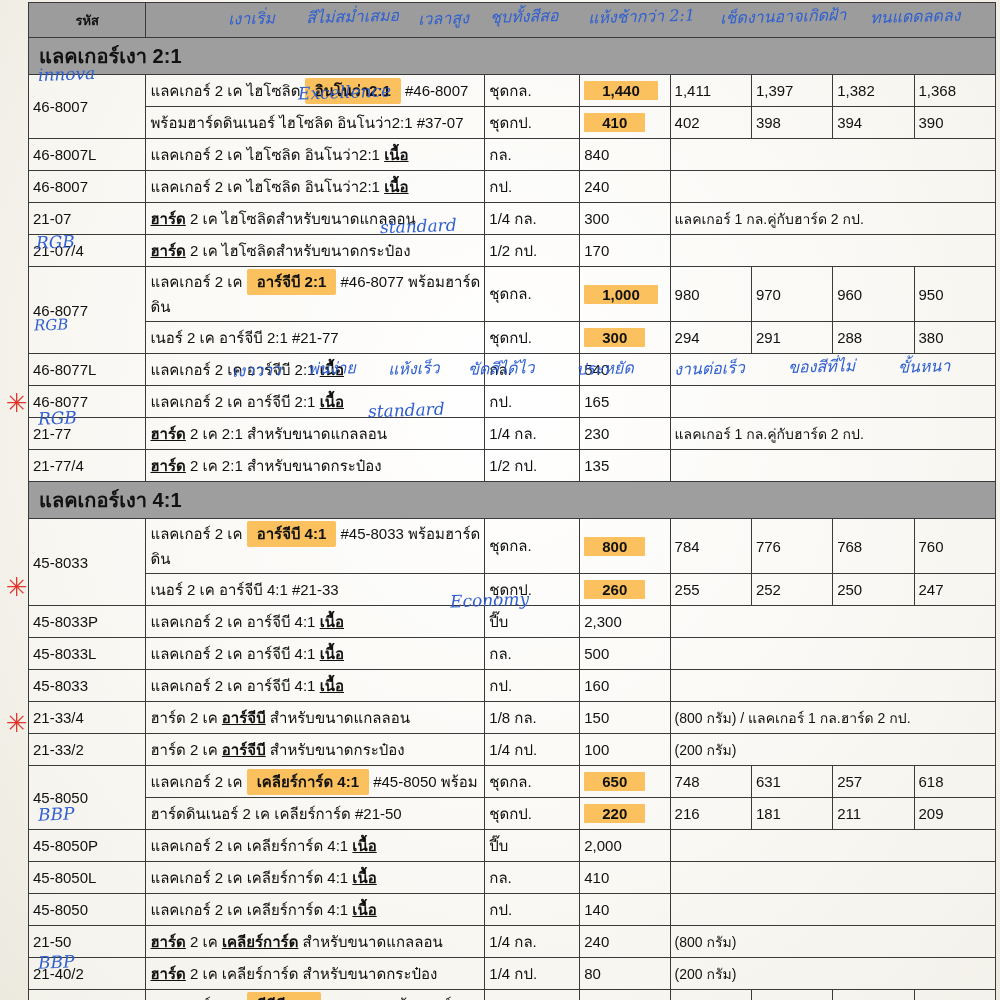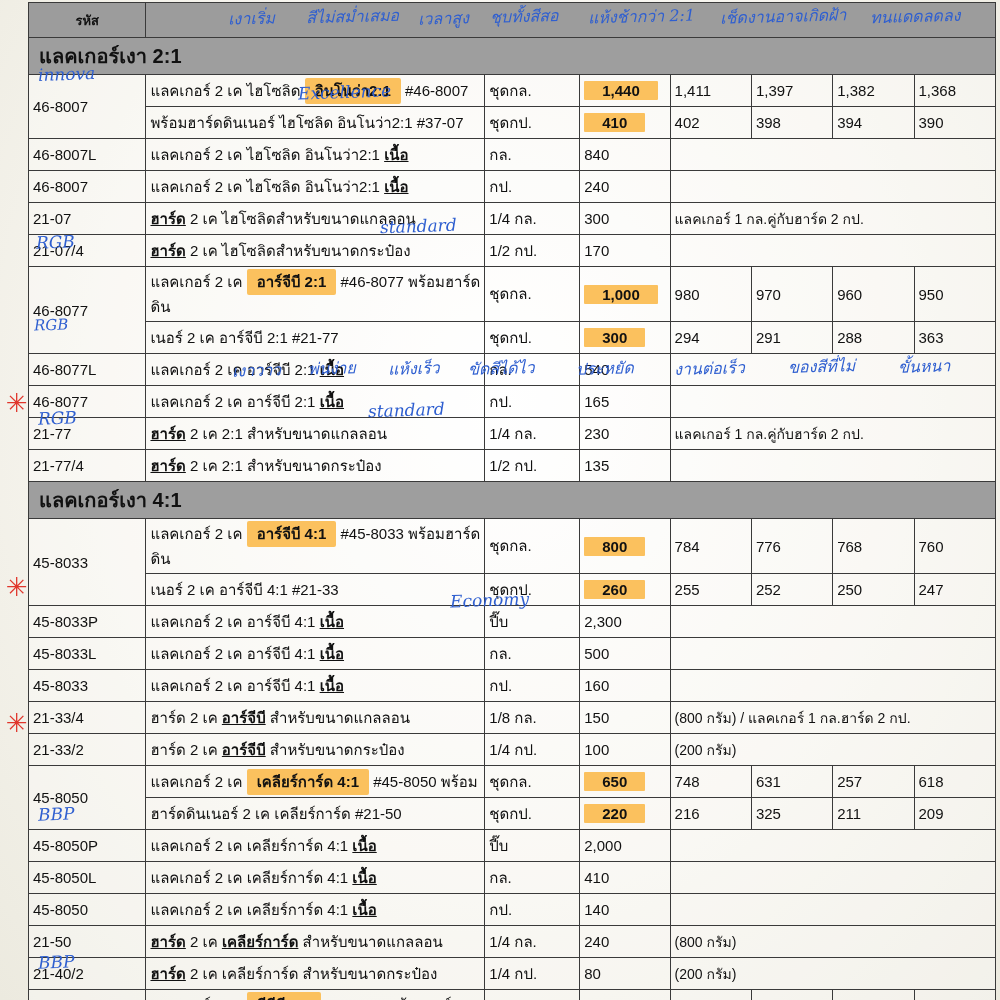--- a/index.html
+++ b/index.html
@@ -191,21 +191,21 @@
         <td>960</td>
         <td>950</td>
       </tr>
       <tr>
         <td>เนอร์ 2 เค อาร์จีบี 2:1 #21-77</td>
         <td>ชุดกป.</td>
         <td><span class="hl-num">300</span></td>
         <td>294</td>
         <td>291</td>
         <td>288</td>
-        <td>363</td>
+        <td>380</td>
       </tr>
 
       <tr>
         <td>46-8077L</td>
         <td>แลคเกอร์ 2 เค อาร์จีบี 2:1 <span class="ul">เนื้อ</span></td>
         <td>กล.</td>
         <td>540</td>
         <td colspan="4"></td>
       </tr>
       <tr>
@@ -298,21 +298,21 @@
         <td>748</td>
         <td>631</td>
         <td>257</td>
         <td>618</td>
       </tr>
       <tr>
         <td>ฮาร์ดดินเนอร์ 2 เค เคลียร์การ์ด #21-50</td>
         <td>ชุดกป.</td>
         <td><span class="hl-num">220</span></td>
         <td>216</td>
-        <td>325</td>
+        <td>181</td>
         <td>211</td>
         <td>209</td>
       </tr>
 
       <tr>
         <td>45-8050P</td>
         <td>แลคเกอร์ 2 เค เคลียร์การ์ด 4:1 <span class="ul">เนื้อ</span></td>
         <td>ปี๊บ</td>
         <td>2,000</td>
         <td colspan="4"></td>

